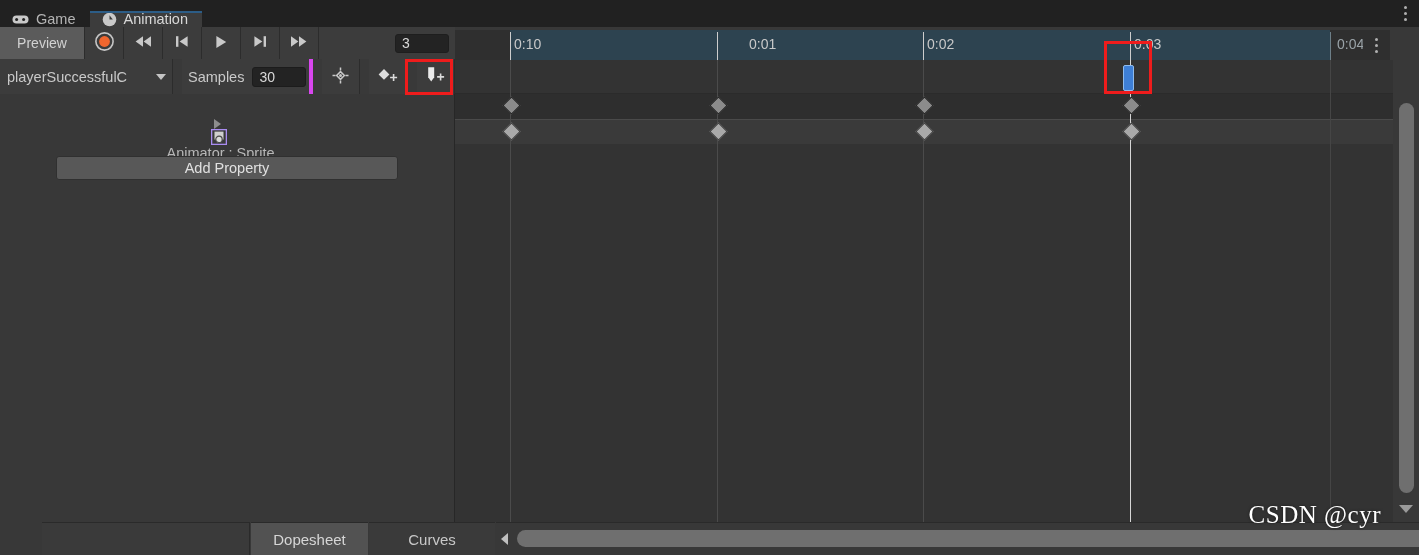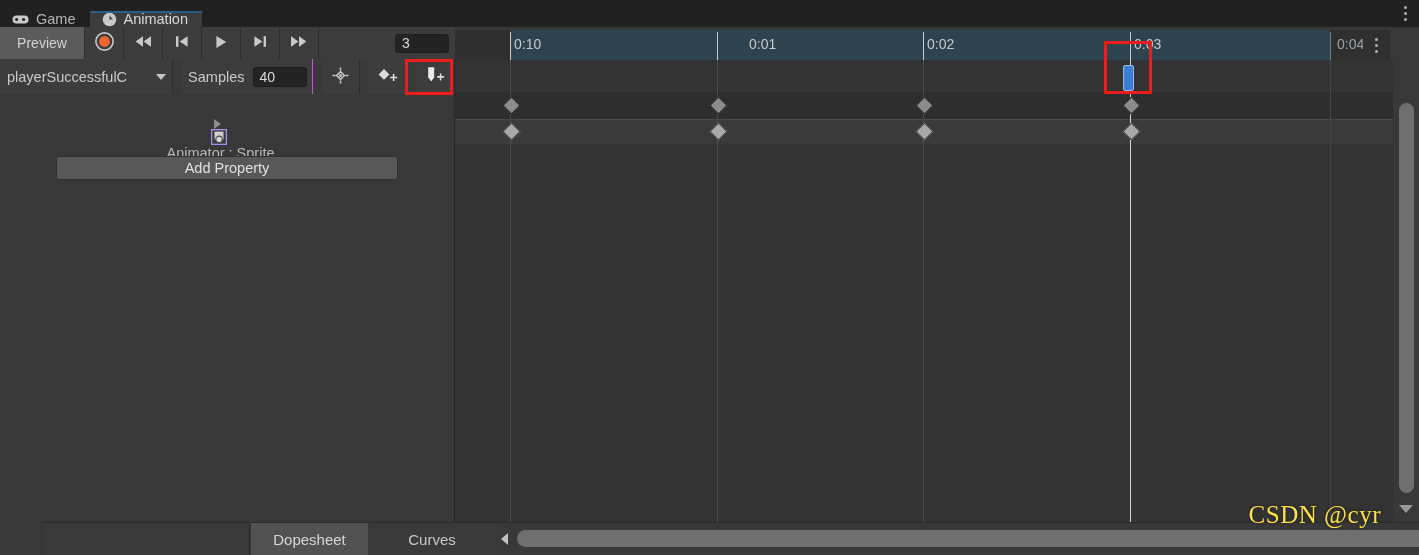--- a/index.html
+++ b/index.html
@@ -140,21 +140,21 @@
   .caret-down {
     width: 0; height: 0;
     border-left: 5px solid transparent;
     border-right: 5px solid transparent;
     border-top: 6px solid #c5c5c5;
     margin-left: 4px;
   }
   #samples-group {
     width: 142px;
     background: #3c3c3c;
-    border-right: 1px solid #d946ef;
+    border-right: 4px solid #d946ef;
     display: flex; align-items: center;
     padding-left: 6px;
     box-sizing: border-box;
   }
   #samples-label { font-size: 14.5px; color: #c9c9c9; }
   #samples-field {
     width: 54px; height: 20px;
     margin-left: 8px;
     background: #232323;
     border: 1px solid #1c1c1c;
@@ -435,21 +435,21 @@
     width: 920px; height: 17px;
     background: #6f6f6f;
     border-radius: 9px;
   }
 
   
   #watermark {
     position: absolute;
     right: 38px; bottom: 26px;
     font-size: 25px;
-    color: #fde047;
+    color: #ffffff;
     font-family: "Liberation Serif", serif;
     letter-spacing: 0.5px;
     text-shadow: 0 0 3px rgba(0,0,0,0.55);
     pointer-events: none;
   }
 
   
   .redbox {
     position: absolute;
     border: 3px solid #ef1c1c;
@@ -553,21 +553,21 @@
   </div>
 
   <div id="toolbar2">
     <div id="clip-dropdown">
       <span id="clip-name">playerSuccessfulC</span>
       <span class="caret-down"></span>
     </div>
     <div id="samples-group">
       <span id="samples-label">Samples</span>
       <div id="samples-field">
-        <span>40</span>
+        <span>30</span>
       </div>
     </div>
     <div class="tb2-btn">
       <span>
         <svg width="19" height="19" viewBox="0 0 19 19">
           <path d="M9.5 1.5 L9.5 4.6 M9.5 14.4 L9.5 17.5 M1.5 9.5 L4.6 9.5 M14.4 9.5 L17.5 9.5" stroke="#c9c9c9" stroke-width="1.5" fill="none"></path>
           <path d="M9.5 5.6 L13.4 9.5 L9.5 13.4 L5.6 9.5 Z" fill="none" stroke="#c9c9c9" stroke-width="1.5"></path>
           <circle cx="9.5" cy="9.5" r="1.5" fill="#c9c9c9"></circle>
         </svg>
       </span>

